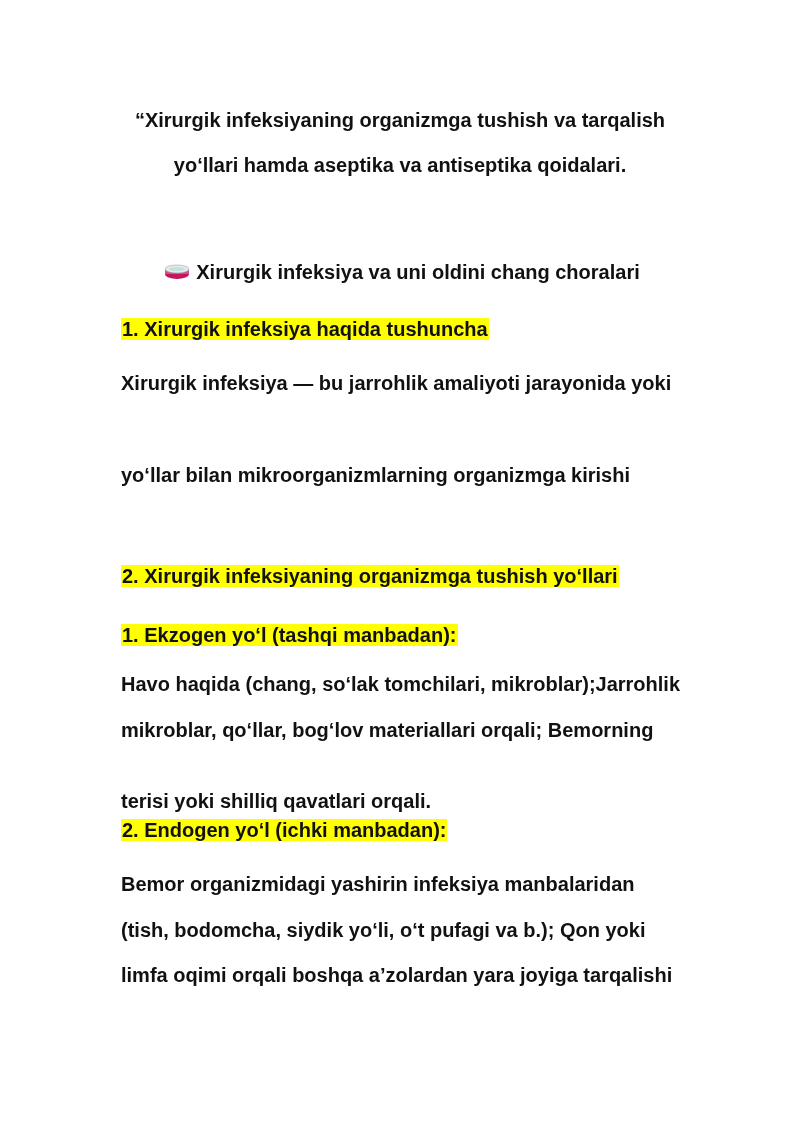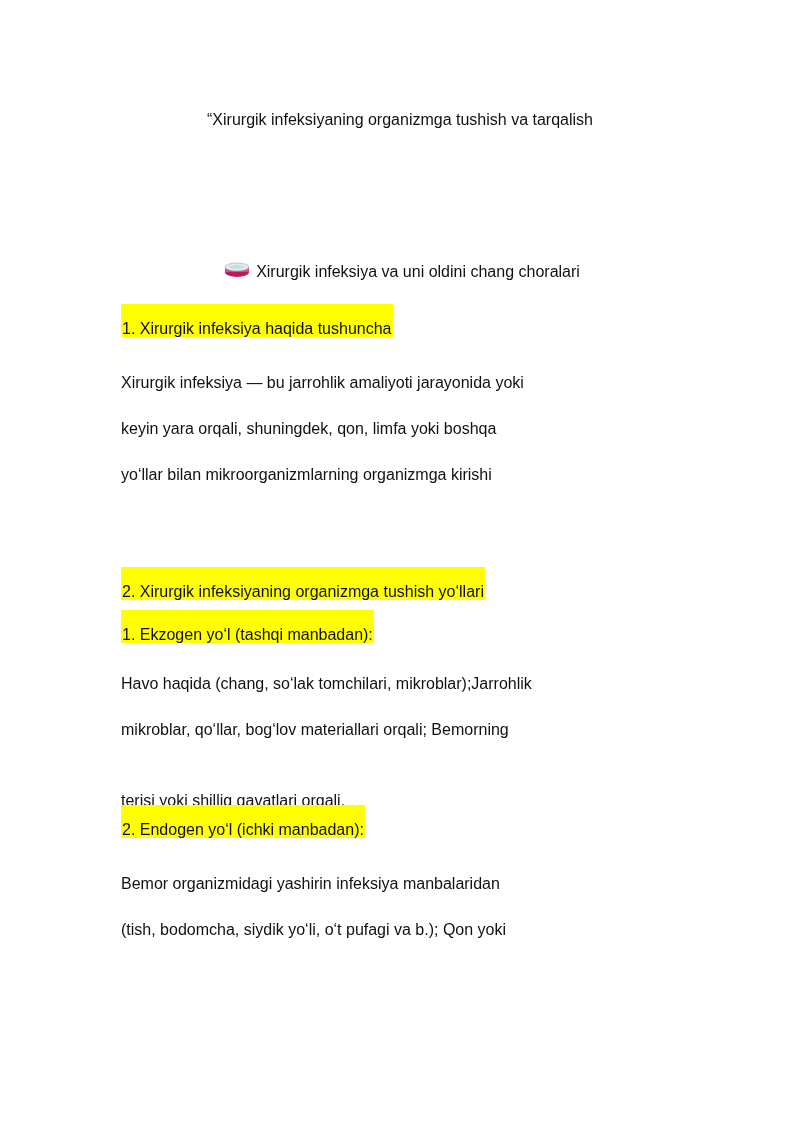--- a/index.html
+++ b/index.html
@@ -17,80 +17,82 @@
     }
     .page {
       position: absolute;
       left: 0; top: 0;
       width: 800px;
       height: 1131px;
       background: #ffffff;
     }
     .line {
       position: absolute;
-      font-size: 16px;
+      font-size: 20px;
       line-height: 28px;
       white-space: nowrap;
+      font-weight: bold;
     }
     .center {
       left: 0;
       width: 800px;
       text-align: center;
     }
     .left {
       left: 121px;
     }
     .hl {
       background: #ffff00;
-      padding: 16px 1px 0 1px;
+      padding: 0 1px 0 1px;
     }
     .icon-dish {
       display: inline-block;
       width: 26px;
       height: 20px;
       vertical-align: -2px;
       margin-right: 6px;
     }
   </style>
 </head>
 <body>
 
 <div class="page">
 
   <div class="line center" style="top:106px;">“Xirurgik infeksiyaning organizmga tushish va tarqalish</div>
+  <div class="line center" style="top:151px;">yo‘llari hamda aseptika va antiseptika qoidalari.</div>
 
   <div class="line center" style="top:258px; padding-left:2px;">
     <span class="icon-dish">
       <svg width="26" height="20" viewBox="0 0 26 20">
         <ellipse cx="13" cy="13" rx="12" ry="5" fill="#c2185b"></ellipse>
         <rect x="1" y="8" width="24" height="5" fill="#d94a8c"></rect>
         <ellipse cx="13" cy="8" rx="12" ry="4" fill="#e8e8ee" stroke="#9aa" stroke-width="0.6"></ellipse>
         <ellipse cx="13" cy="8" rx="8" ry="2" fill="#bfe3d6"></ellipse>
       </svg>
     </span><span>Xirurgik infeksiya va uni oldini chang choralari</span>
   </div>
 
   <div class="line left" style="top:315px;">
     <span class="hl">1. Xirurgik infeksiya haqida tushuncha</span>
   </div>
 
   <div class="line left" style="top:369px;">Xirurgik infeksiya — bu jarrohlik amaliyoti jarayonida yoki</div>
-  <div class="line left" style="top:415px;">keyin yara orqali, shuningdek, qon, limfa yoki boshqa</div>
   <div class="line left" style="top:461px;">yo‘llar bilan mikroorganizmlarning organizmga kirishi</div>
 
-  <div class="line left" style="top:578px;">
+  <div class="line left" style="top:562px;">
     <span class="hl">2. Xirurgik infeksiyaning organizmga tushish yo‘llari</span>
   </div>
 
   <div class="line left" style="top:609px;margin-top:12px;">
     <span class="hl">1. Ekzogen yo‘l (tashqi manbadan):</span>
   </div>
   <div class="line left" style="top:670px;">Havo haqida (chang, so‘lak tomchilari, mikroblar);Jarrohlik</div>
   <div class="line left" style="top:716px;">mikroblar, qo‘llar, bog‘lov materiallari orqali; Bemorning</div>
   <div class="line left" style="top:761px;margin-top:26px;">terisi yoki shilliq qavatlari orqali.</div>
 
   <div class="line left" style="top:816px;">
     <span class="hl">2. Endogen yo‘l (ichki manbadan):</span>
   </div>
   <div class="line left" style="top:870px;">Bemor organizmidagi yashirin infeksiya manbalaridan</div>
   <div class="line left" style="top:916px;text-align:center;">(tish, bodomcha, siydik yo‘li, o‘t pufagi va b.); Qon yoki</div>
+  <div class="line left" style="top:961px;">limfa oqimi orqali boshqa a’zolardan yara joyiga tarqalishi</div>
 
 </div>
 
 </body></html>

